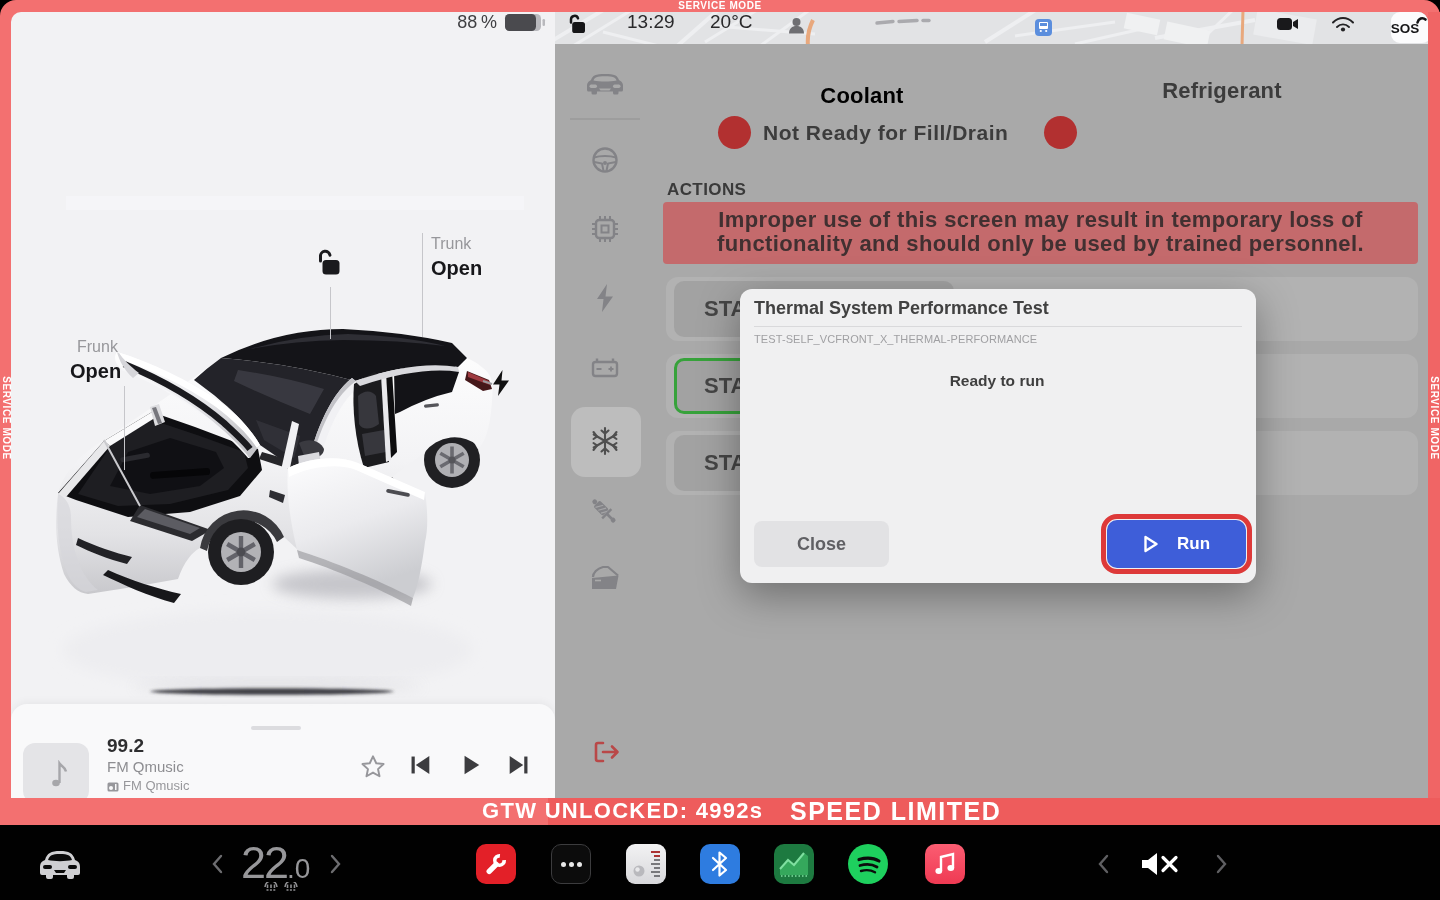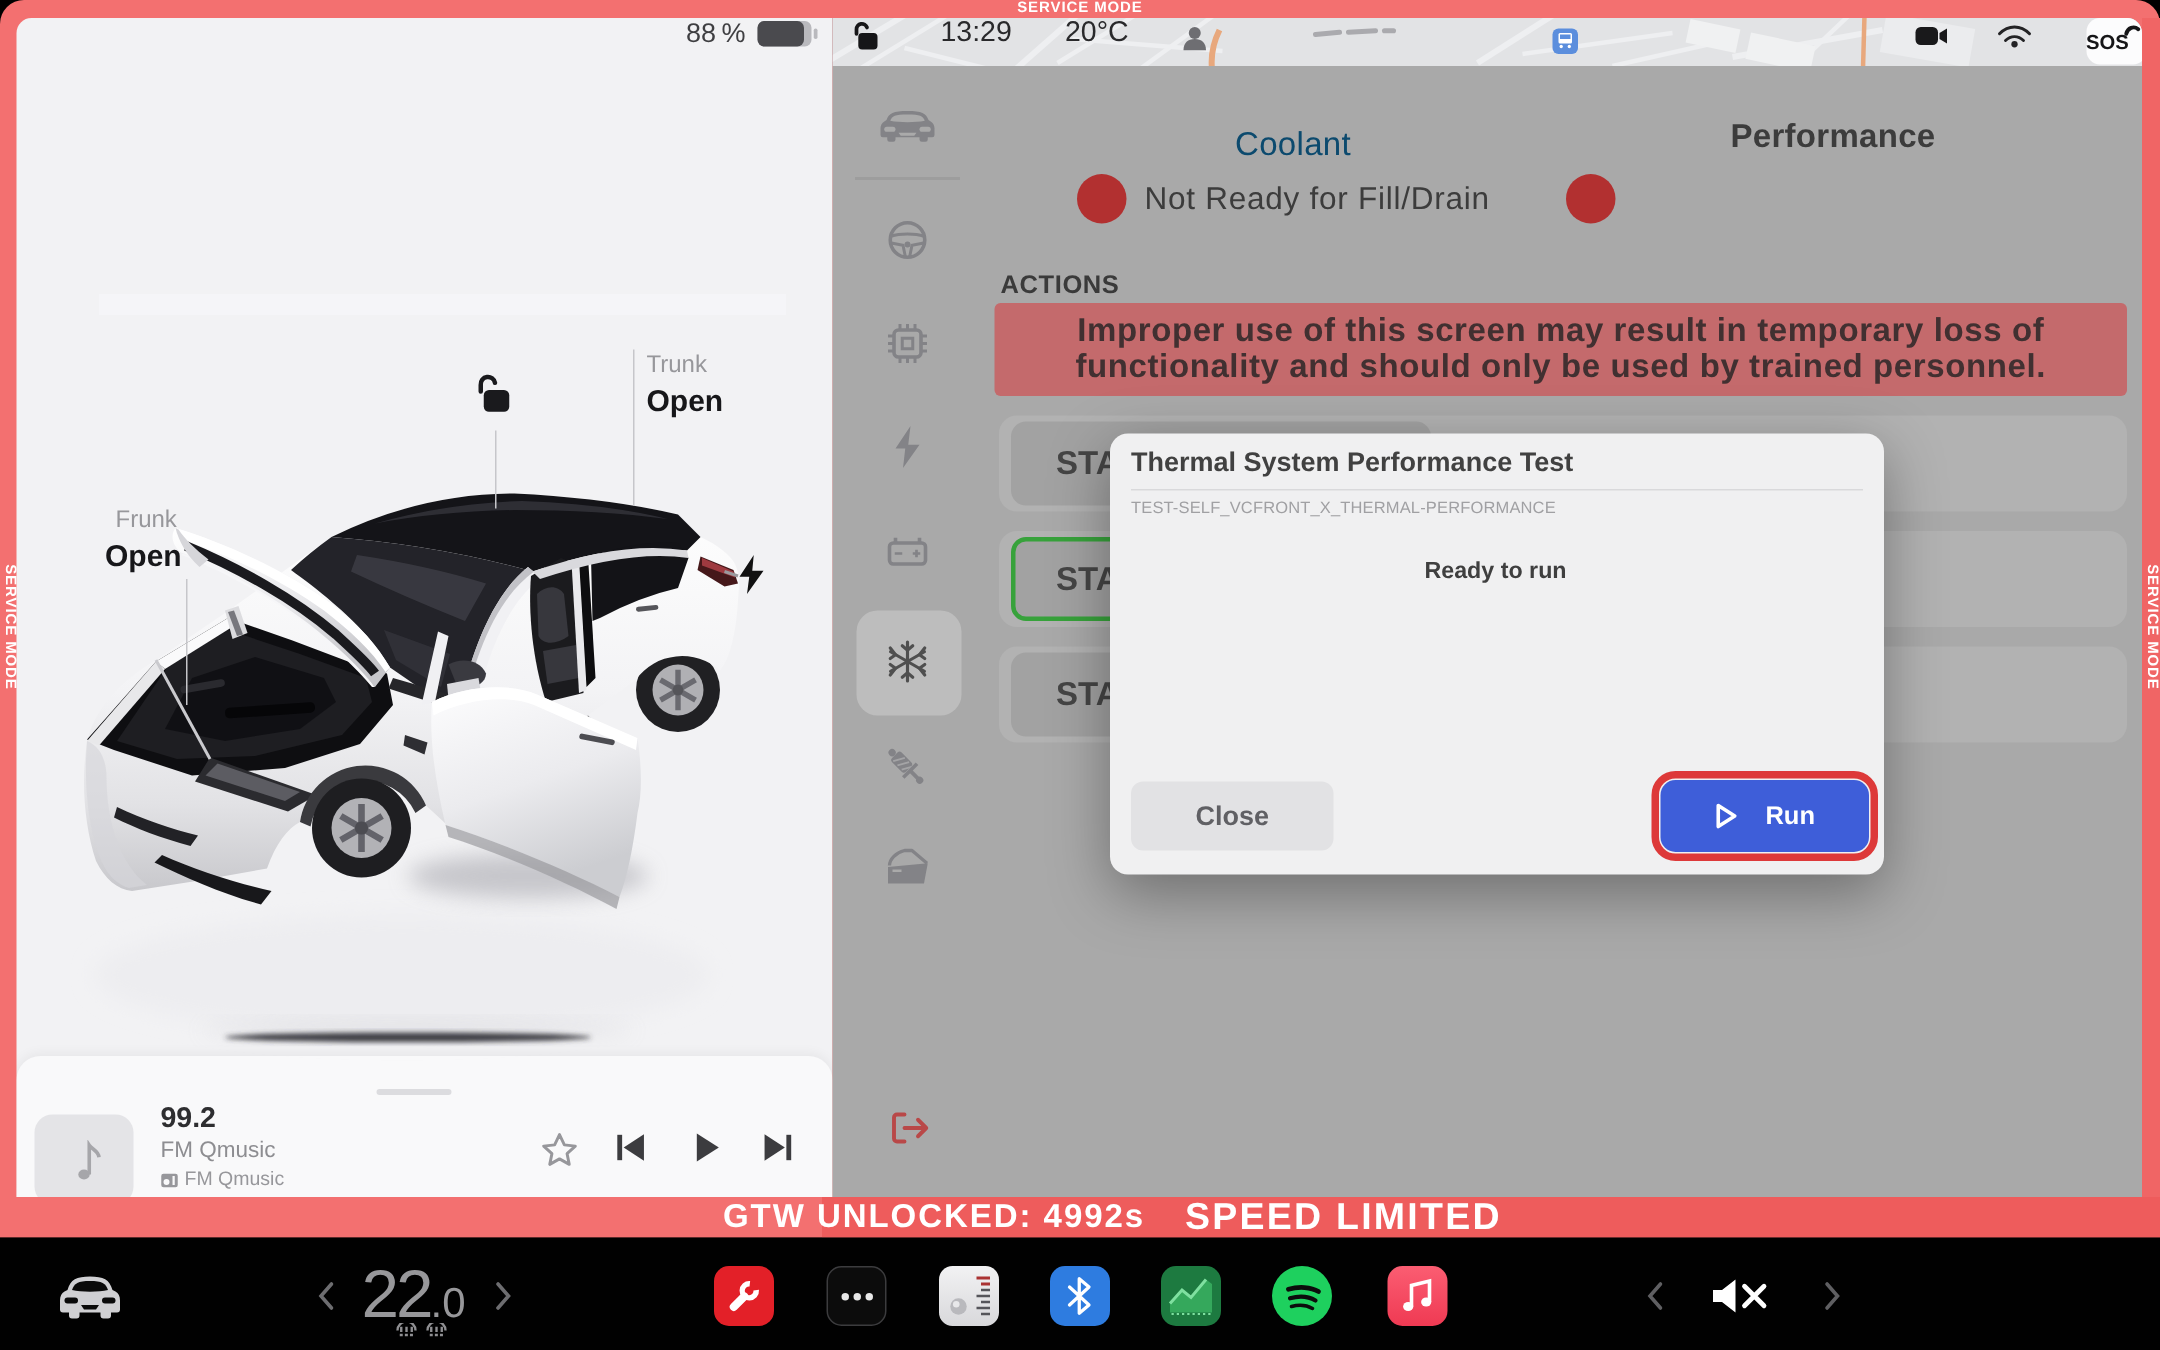--- a/index.html
+++ b/index.html
@@ -356,24 +356,24 @@
         <circle cx="0" cy="11.5" r="2.4" fill="#838387"></circle>
       </g>
 
       <g transform="translate(26,508)">
         <path d="M-13 11 L-13 0 L13.5 -2.5 L11 11 Z" fill="#838387"></path>
         <path d="M-12 -1 C-12 -5 -8 -9.5 -2 -11 L3 -11 L13 -2.5" fill="none" stroke="#838387" stroke-width="2.2" stroke-linejoin="round"></path>
         <path d="M-10 2.5 L-4 2.5" stroke="#aaaaaa" stroke-width="1.6"></path>
       </g>
     </svg>
 
-    <div class="abs" style="left:157px;top:71px;width:300px;text-align:center;font-size:22px;font-weight:normal;color:#0c4a6e;letter-spacing:.2px;">Coolant</div>
-    <div class="abs" style="left:517px;top:66px;width:300px;text-align:center;font-size:22px;font-weight:bold;color:#3c3c3c;letter-spacing:.2px;">Performance</div>
+    <div class="abs" style="left:157px;top:71px;width:300px;text-align:center;font-size:22px;font-weight:bold;color:#000000;letter-spacing:.2px;">Coolant</div>
+    <div class="abs" style="left:517px;top:66px;width:300px;text-align:center;font-size:22px;font-weight:bold;color:#3c3c3c;letter-spacing:.2px;">Refrigerant</div>
     <div class="abs" style="left:163px;top:104px;width:33px;height:33px;border-radius:50%;background:#b23030;"></div>
-    <div class="abs" style="left:208px;top:109px;font-size:21px;font-weight:normal;color:#3c3c3c;letter-spacing:.5px;">Not Ready for Fill/Drain</div>
+    <div class="abs" style="left:208px;top:109px;font-size:21px;font-weight:bold;color:#3c3c3c;letter-spacing:.5px;">Not Ready for Fill/Drain</div>
     <div class="abs" style="left:489px;top:104px;width:33px;height:33px;border-radius:50%;background:#b23030;"></div>
     <div class="abs" style="left:112px;top:168px;font-size:17px;font-weight:bold;letter-spacing:.4px;color:#3a3a3a;">ACTIONS</div>
 
     <div class="abs" style="left:108px;top:190px;width:755px;height:62px;background:#c46a6c;border-radius:4px;text-align:center;font-size:22px;font-weight:bold;color:#413031;line-height:24px;padding-top:6px;letter-spacing:.4px;">Improper use of this screen may result in temporary loss of<br>functionality and should only be used by trained personnel.</div>
 
     <div class="abs" style="left:111px;top:265px;width:752px;height:64px;background:#b2b2b2;border-radius:12px;"></div>
     <div class="abs" style="left:111px;top:342px;width:752px;height:64px;background:#b2b2b2;border-radius:12px;"></div>
     <div class="abs" style="left:111px;top:419px;width:752px;height:64px;background:#b2b2b2;border-radius:12px;"></div>
     <div class="abs" style="left:119px;top:269px;width:280px;height:56px;background:#a2a2a2;border-radius:10px;line-height:56px;padding-left:30px;font-size:22px;font-weight:bold;color:#454545;">START TEST</div>
     <div class="abs" style="left:119px;top:346px;width:280px;height:56px;background:#a2a2a2;border-radius:10px;border:3px solid #37a23b;line-height:50px;padding-left:27px;font-size:22px;font-weight:bold;color:#454545;">START TEST</div>

